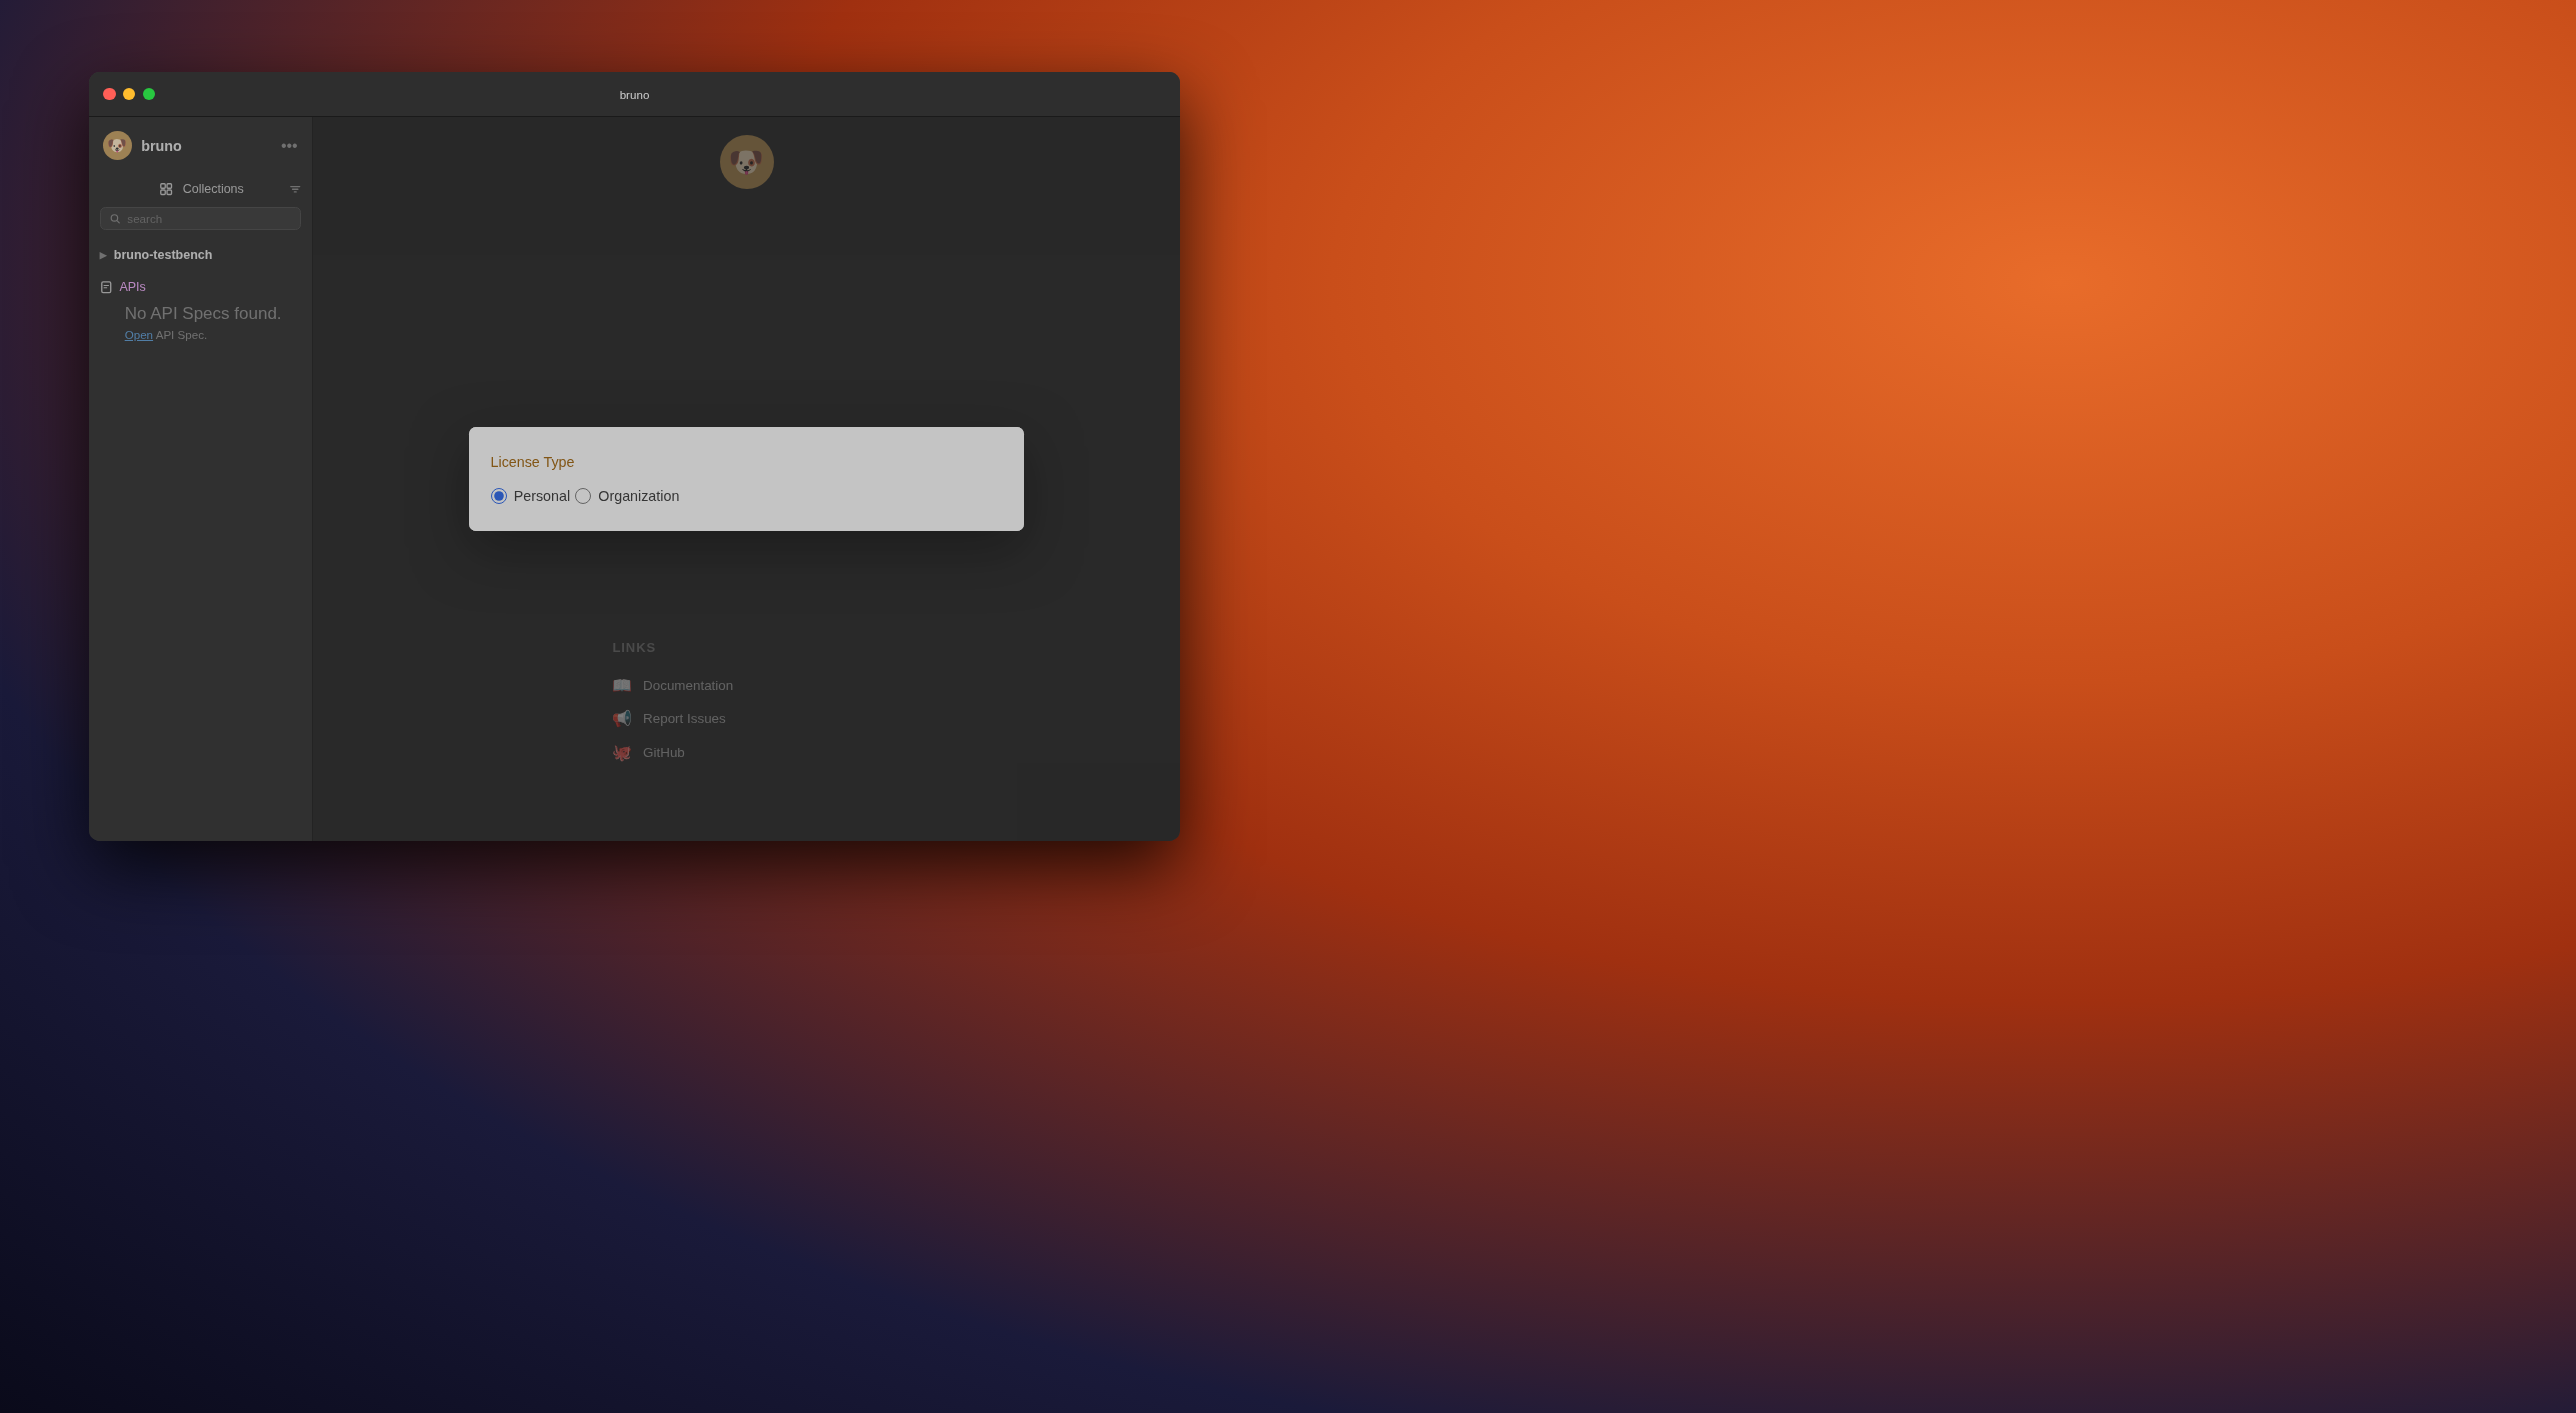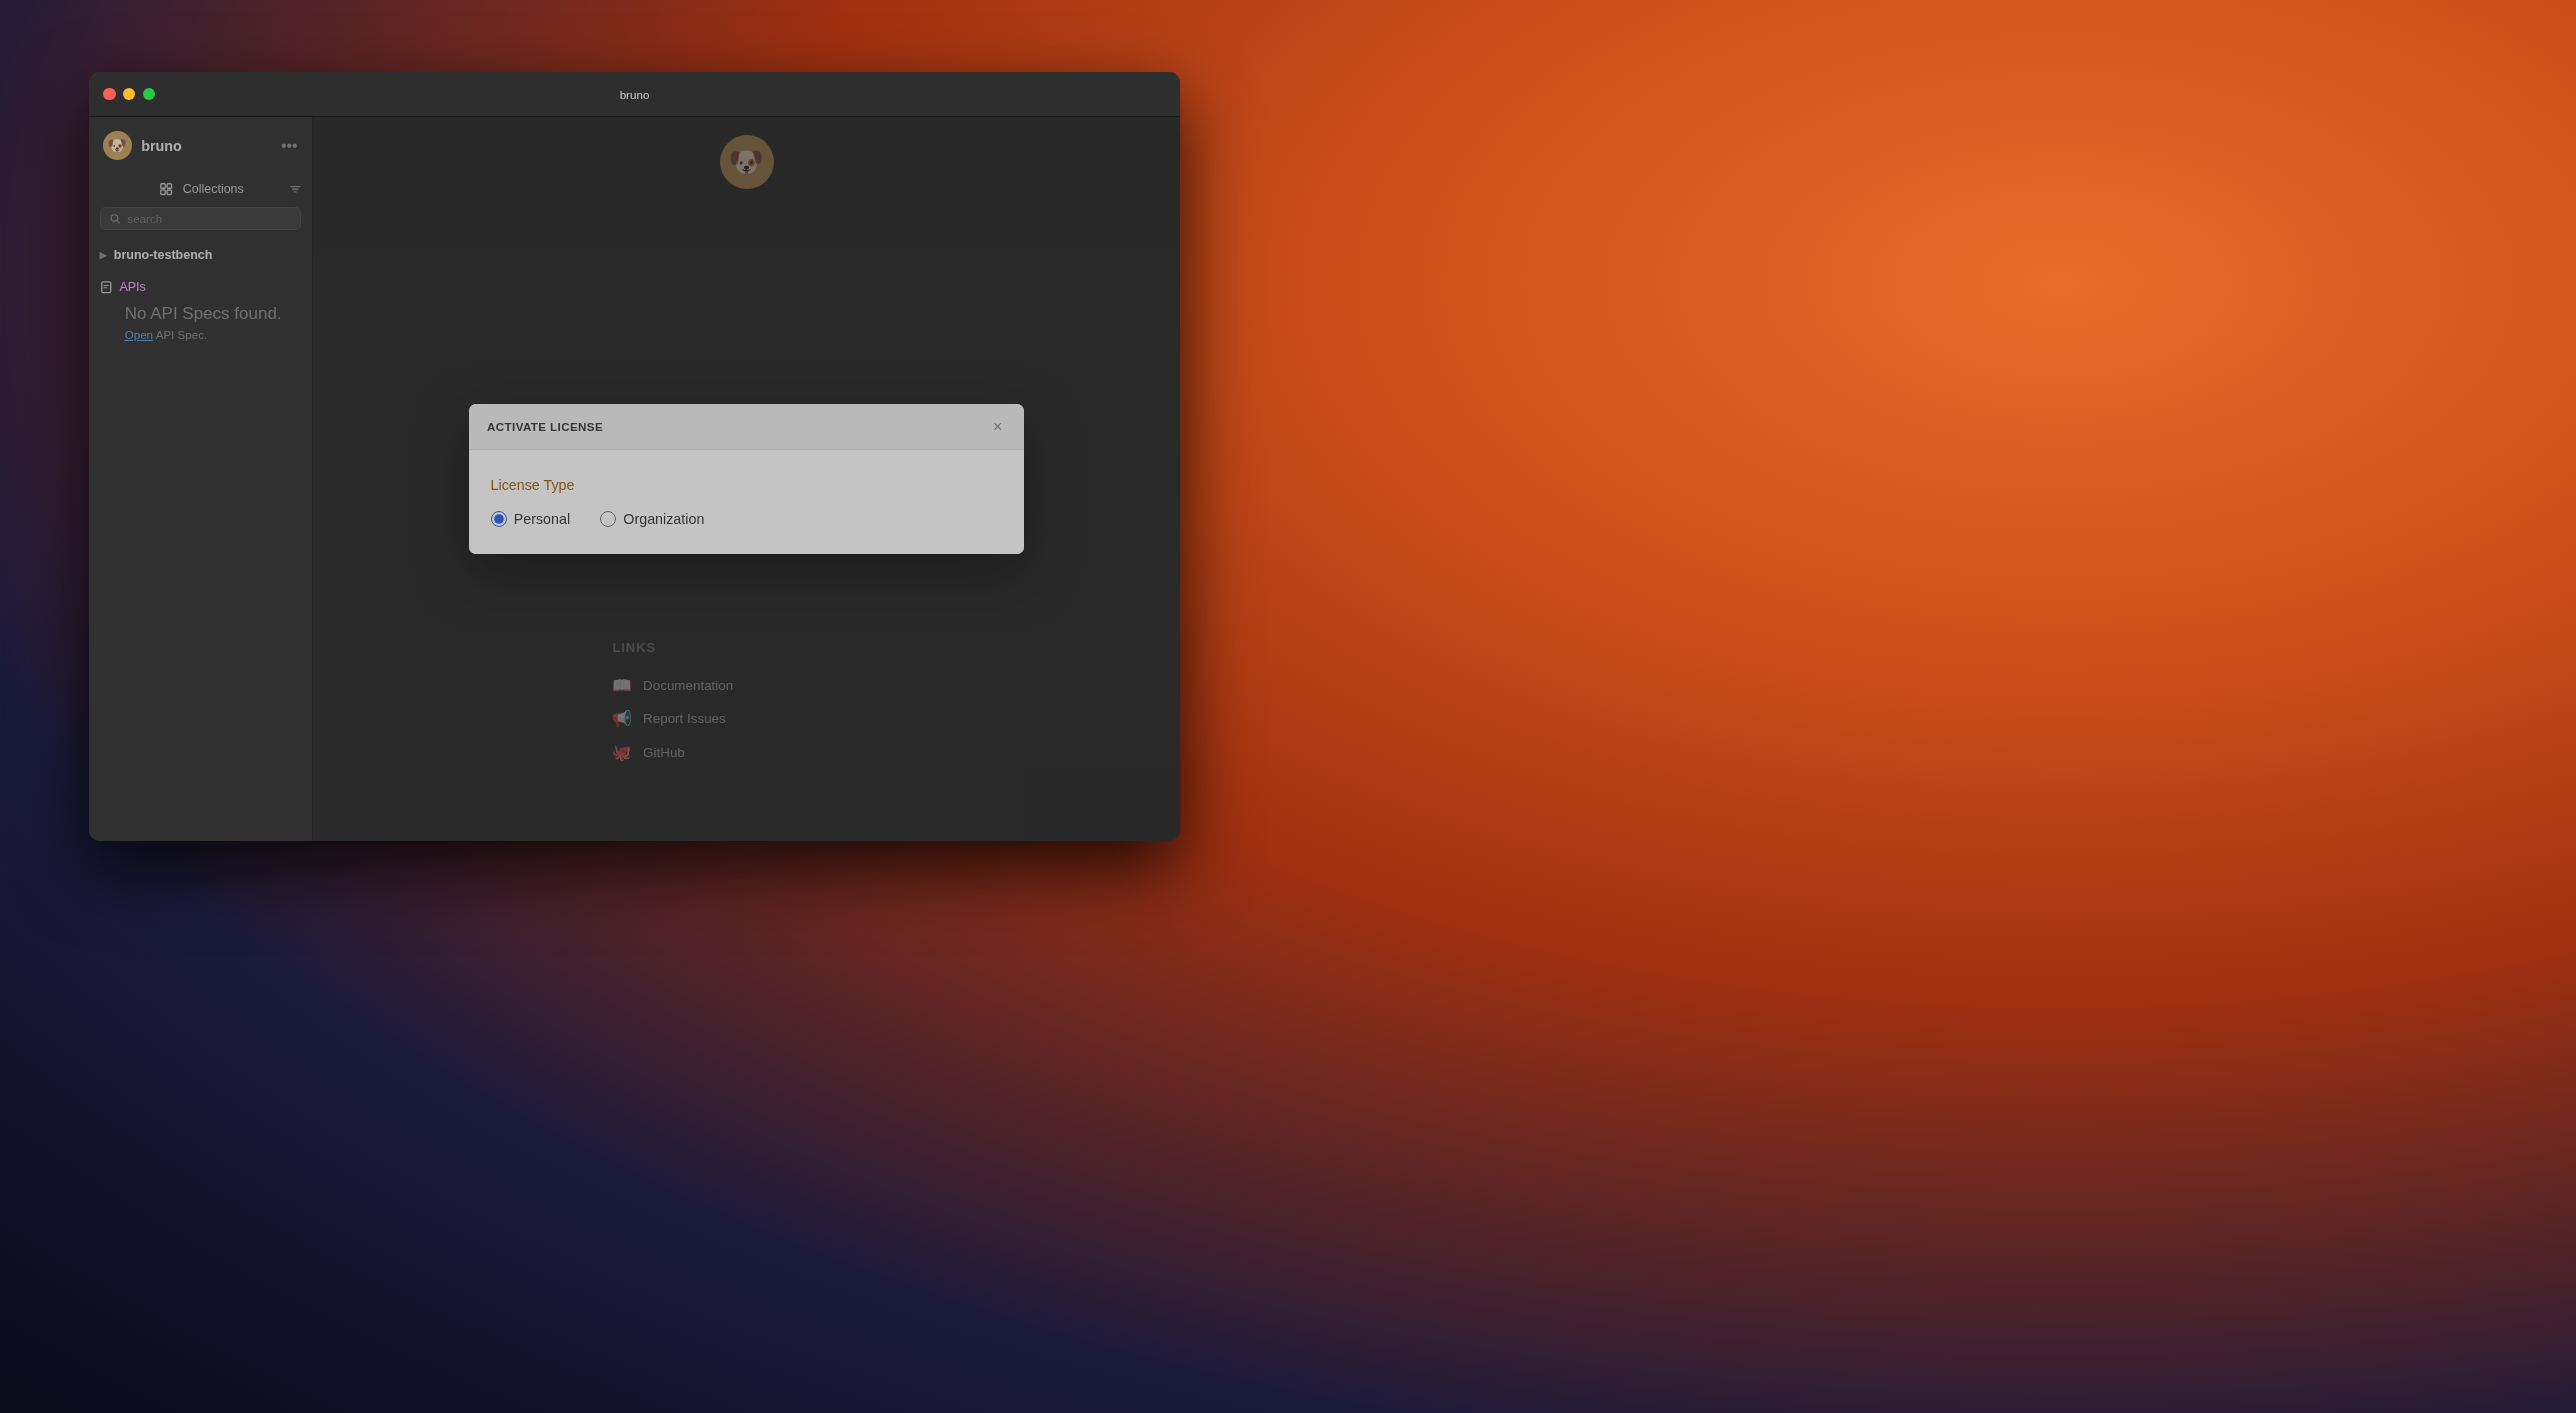--- a/index.html
+++ b/index.html
@@ -311,21 +311,21 @@
 
     .license-type-label {
       font-size: 14.3px;
       color: #a16207;
       margin-bottom: 18px;
       font-weight: 400;
     }
 
     .radio-group {
       display: flex;
-      gap: 30px;
+      gap: 5px;
       align-items: center;
     }
 
     .radio-option {
       display: flex;
       align-items: center;
       gap: 7.2px;
       cursor: pointer;
     }
 
@@ -444,24 +444,20 @@
           <span>Report Issues</span>
         </div>
         <div class="link-item">
           <span class="link-icon">🐙</span>
           <span>GitHub</span>
         </div>
       </div>
 
       <div class="modal-overlay">
         <div class="modal">
-          <div class="modal-header">
-            <span class="modal-title">ACTIVATE LICENSE</span>
-            <button class="modal-close">×</button>
-          </div>
           <div class="modal-body">
             <div class="license-type-label">License Type</div>
             <div class="radio-group">
               <label class="radio-option">
                 <input type="radio" class="radio-input" name="licenseType" value="personal" checked="" style="">
                 <span class="radio-label">Personal</span>
               </label>
               <label class="radio-option">
                 <input type="radio" class="radio-input" name="licenseType" value="organization" style="">
                 <span class="radio-label">Organization</span>

